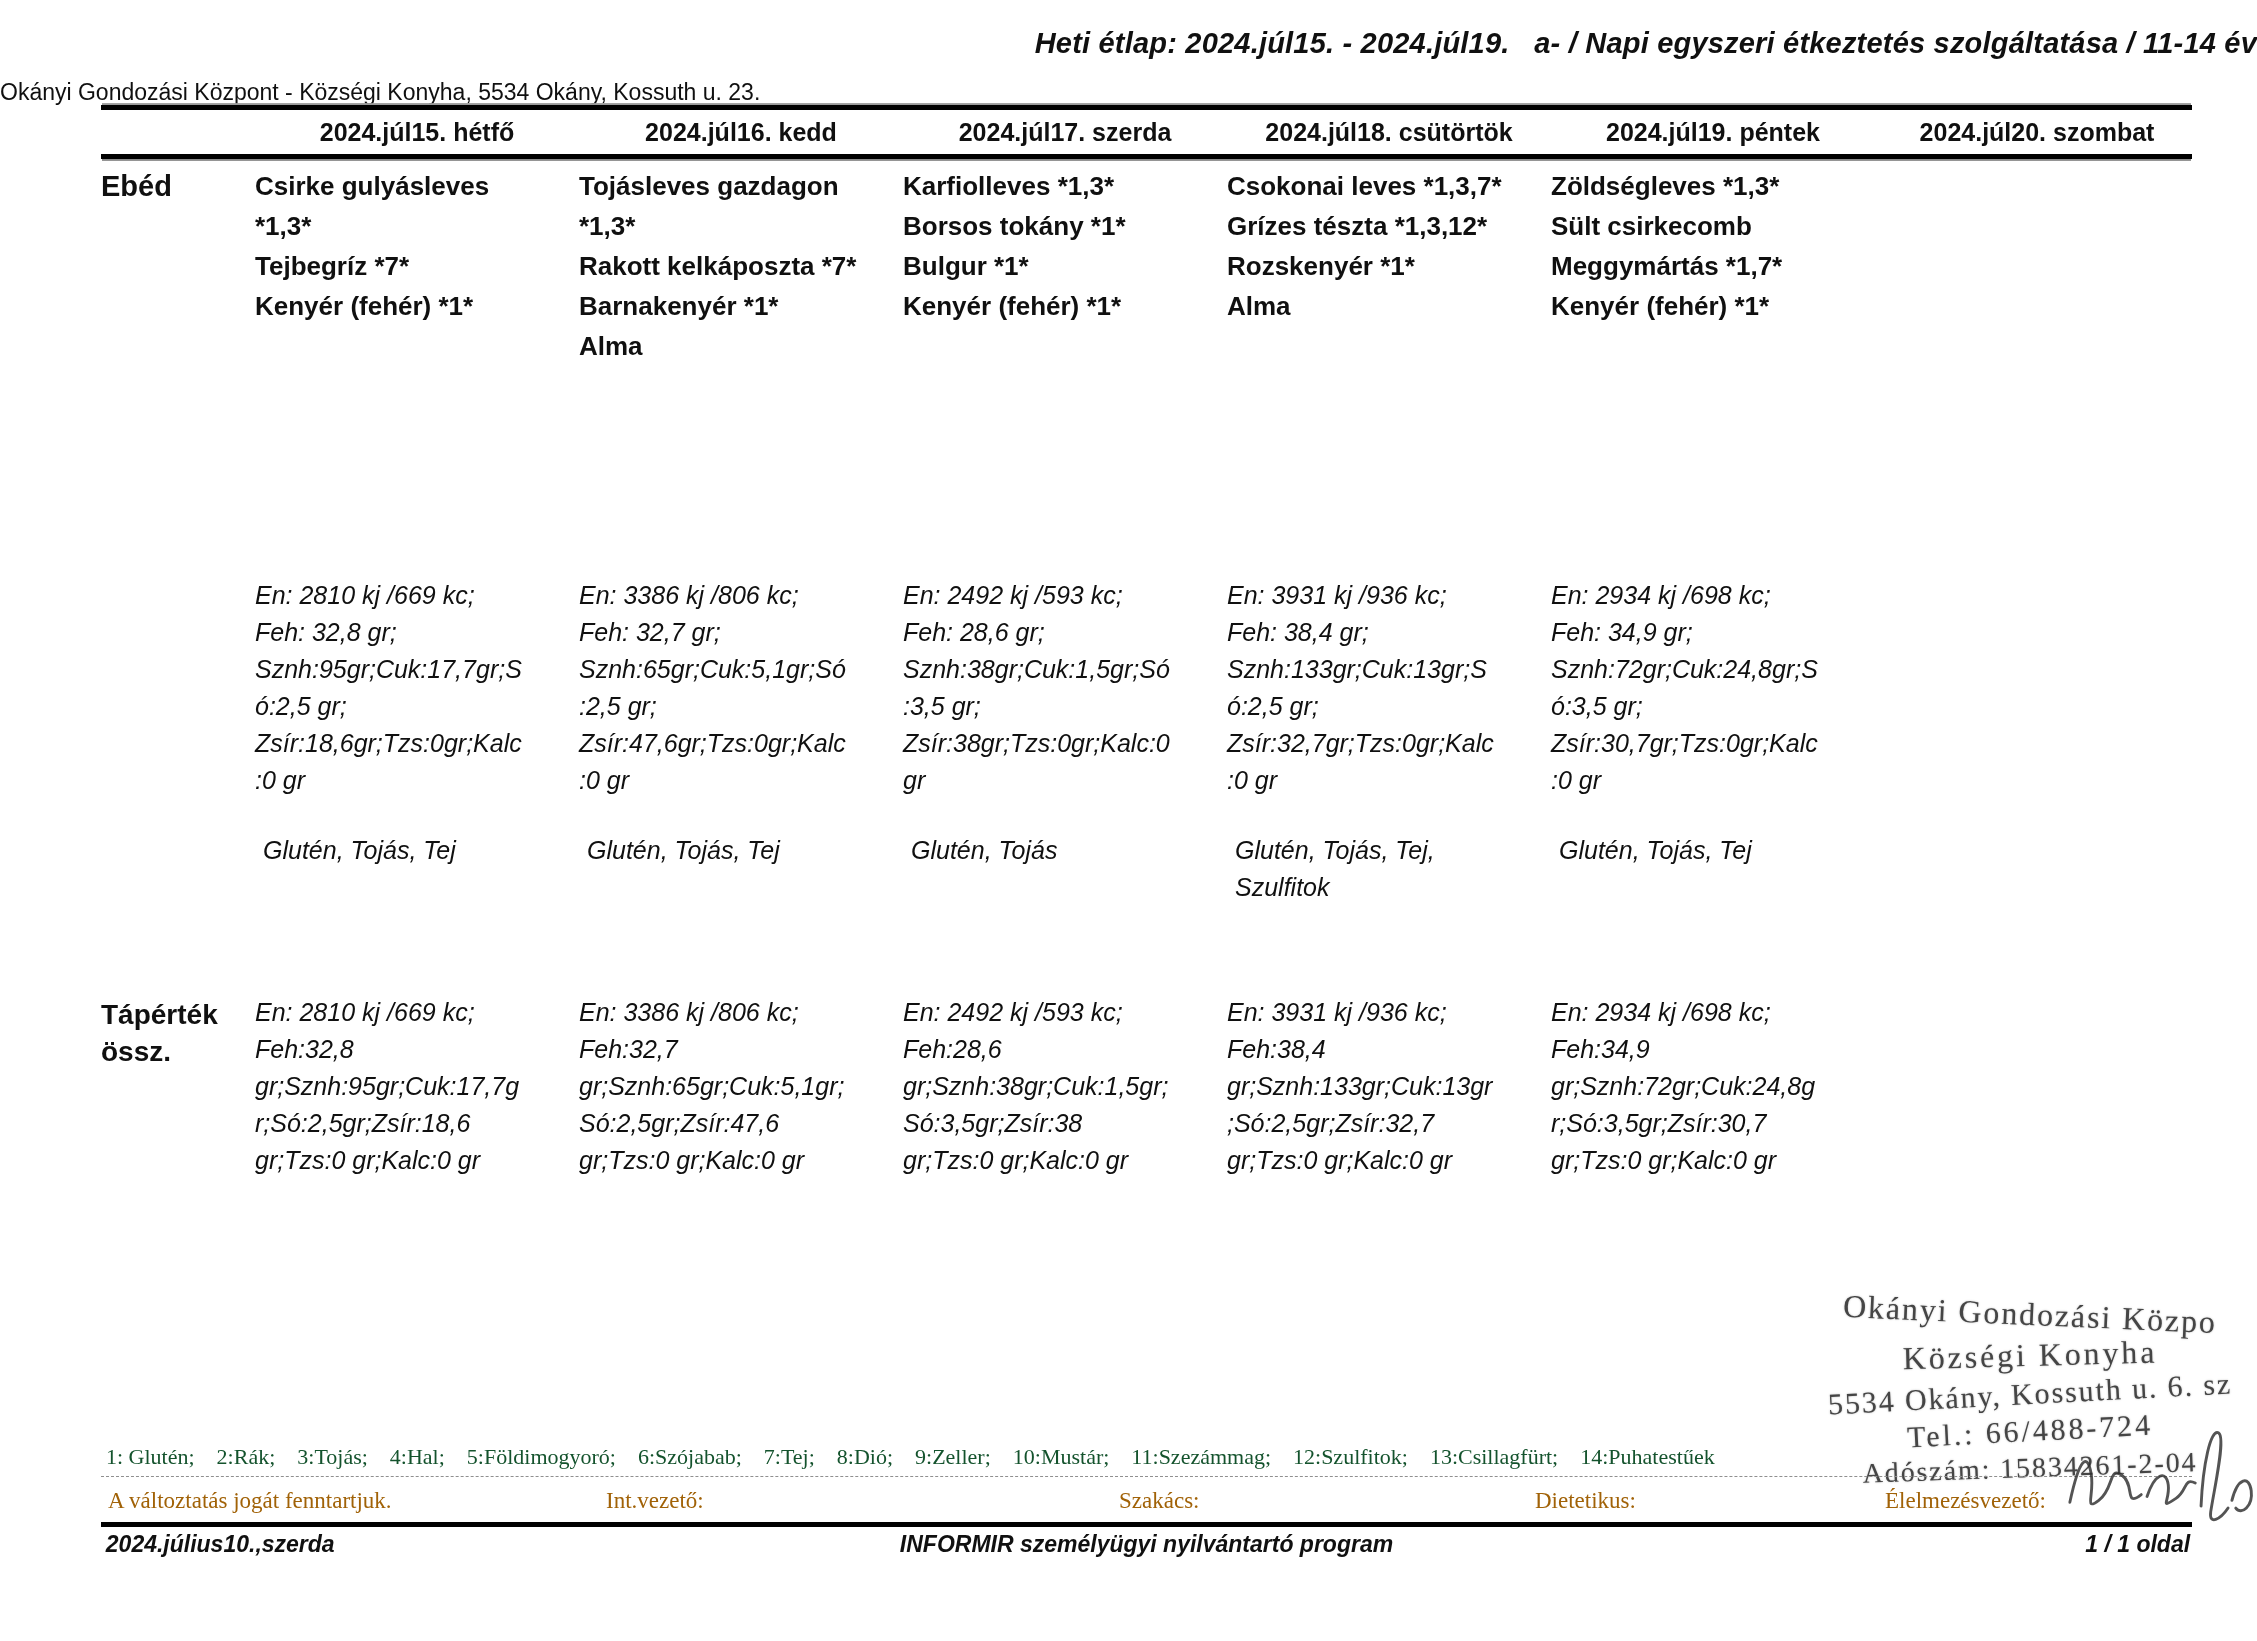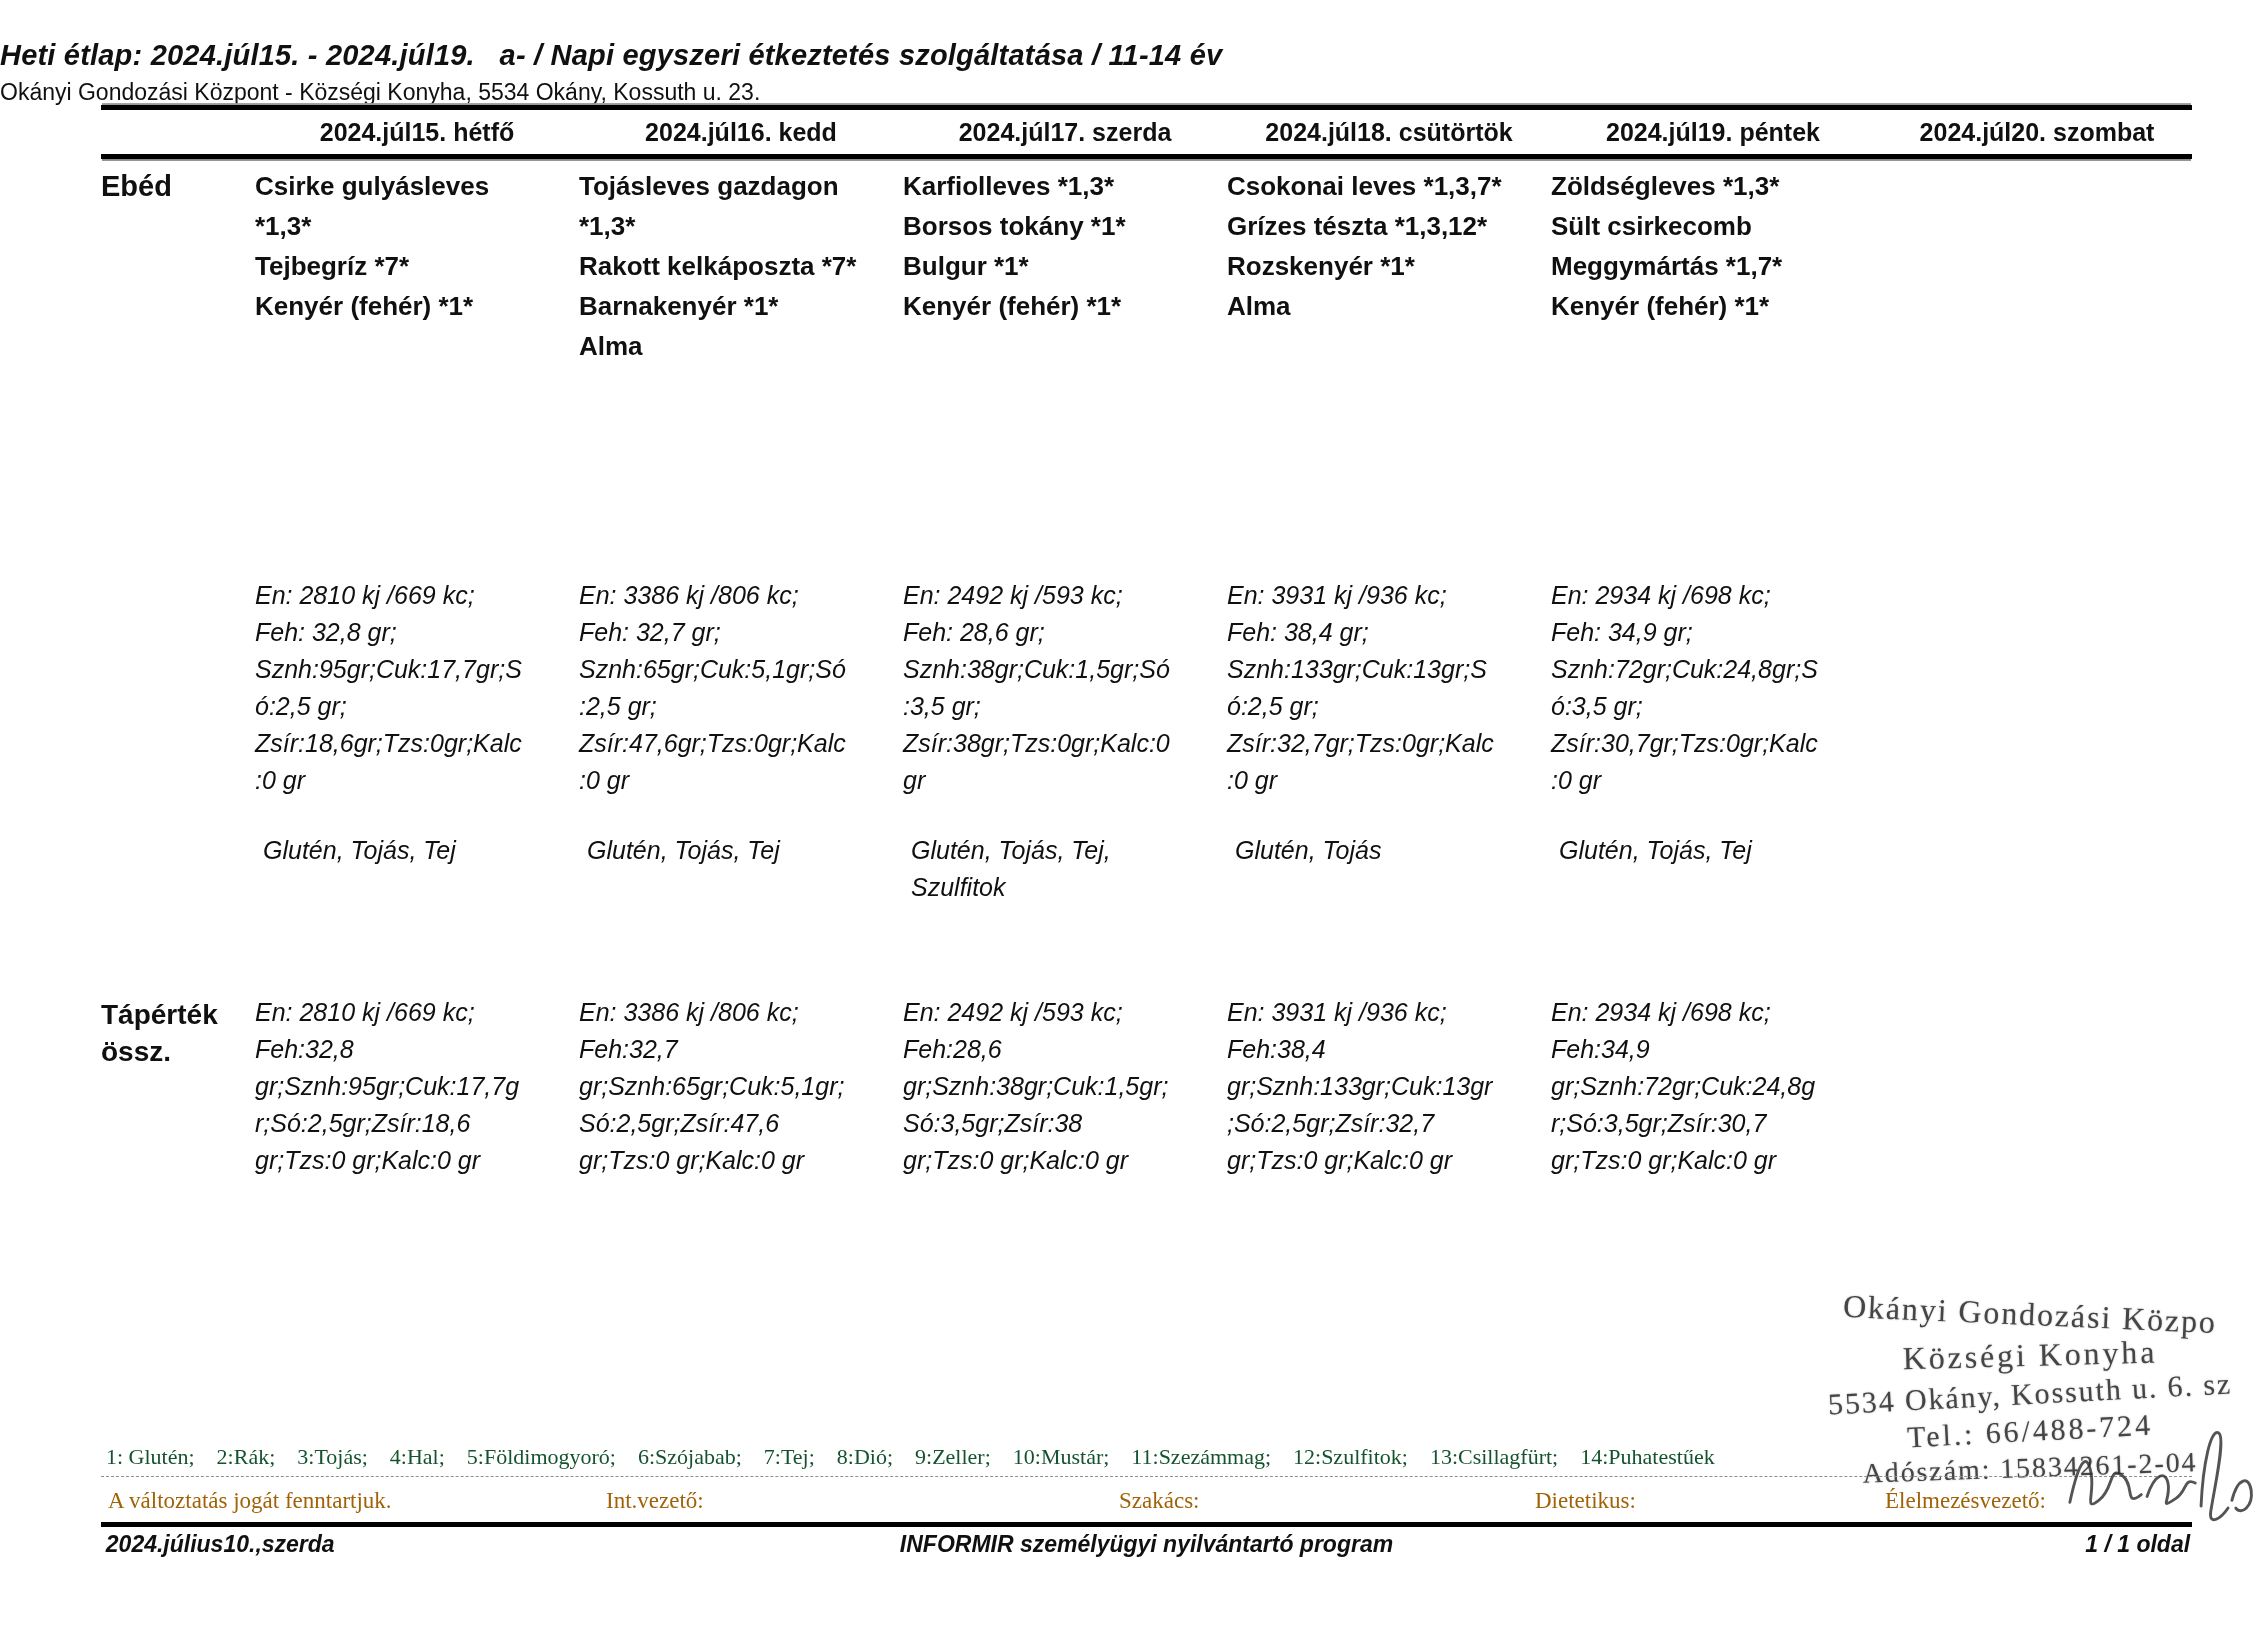--- a/index.html
+++ b/index.html
@@ -7,22 +7,22 @@
     position:relative;
     width:2257px;height:1641px;
     background:#ffffff;
     overflow:hidden;
     font-family:"Liberation Sans",sans-serif;
     color:#101010;
   }
   
   .doc-title{
     position:absolute;top:27px;left:0;width:100%;
-    text-align:left;font-size:29px;font-weight:bold;font-style:italic;
-    white-space:pre;letter-spacing:0.2px;margin-top:12px;
+    text-align:right;font-size:29px;font-weight:bold;font-style:italic;
+    white-space:pre;letter-spacing:0.2px;
   }
   .doc-subtitle{
     position:absolute;top:79px;left:0;width:100%;
     text-align:left;font-size:23px;white-space:pre;
   }
   .rule{position:absolute;left:101px;width:2091px;background:#000;}
   .rule-1{top:105px;height:4.8px;box-shadow:0 -2.9px 0 -1px #9a9a9a;}
   .rule-2{top:154px;height:4.8px;box-shadow:0 2.9px 0 -1px #8a8a8a;}
   .rule-3{top:1522px;height:4.8px;}
   .rule-dashed{position:absolute;left:101px;width:2091px;top:1476px;border-top:1.9px dashed #8f8f8f;}
@@ -159,23 +159,23 @@
 ó:3,5 gr;
 Zsír:30,7gr;Tzs:0gr;Kalc
 :0 gr</div>
     <div class="nutri-cell cell"></div>
   </div>
 
   <div class="cols allergen-band">
     <div class="cell"></div>
     <div class="allergen-cell cell">Glutén, Tojás, Tej</div>
     <div class="allergen-cell cell">Glutén, Tojás, Tej</div>
+    <div class="allergen-cell cell">Glutén, Tojás</div>
     <div class="allergen-cell cell">Glutén, Tojás, Tej,
 Szulfitok</div>
-    <div class="allergen-cell cell">Glutén, Tojás</div>
     <div class="allergen-cell cell">Glutén, Tojás, Tej</div>
     <div class="allergen-cell cell"></div>
   </div>
 
   <div class="cols totals-band">
     <div class="row-label cell">Tápérték
 össz.</div>
     <div class="nutri-cell cell">En: 2810 kj /669 kc;
 Feh:32,8
 gr;Sznh:95gr;Cuk:17,7g

